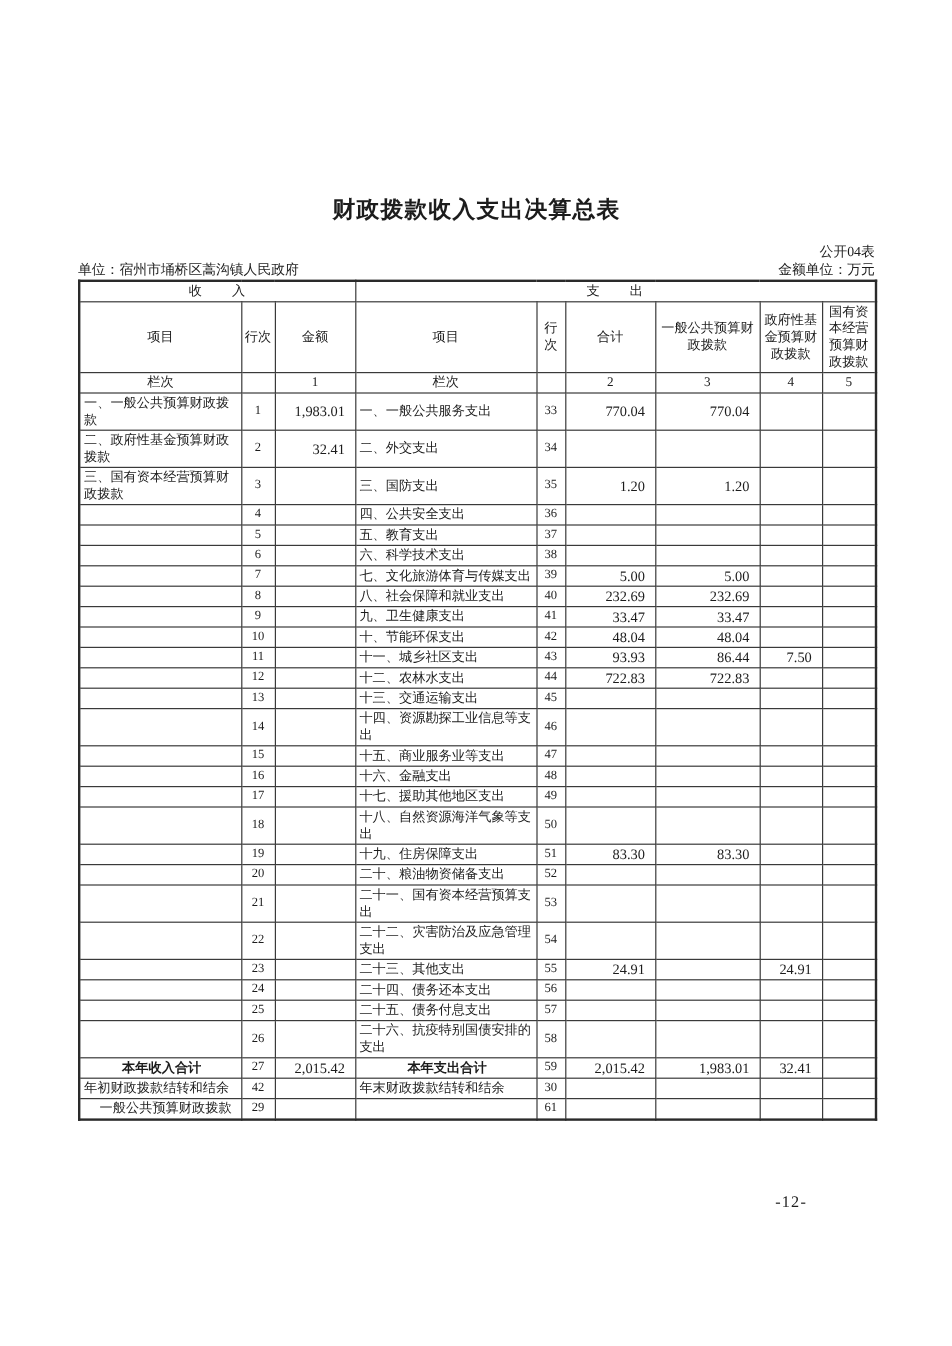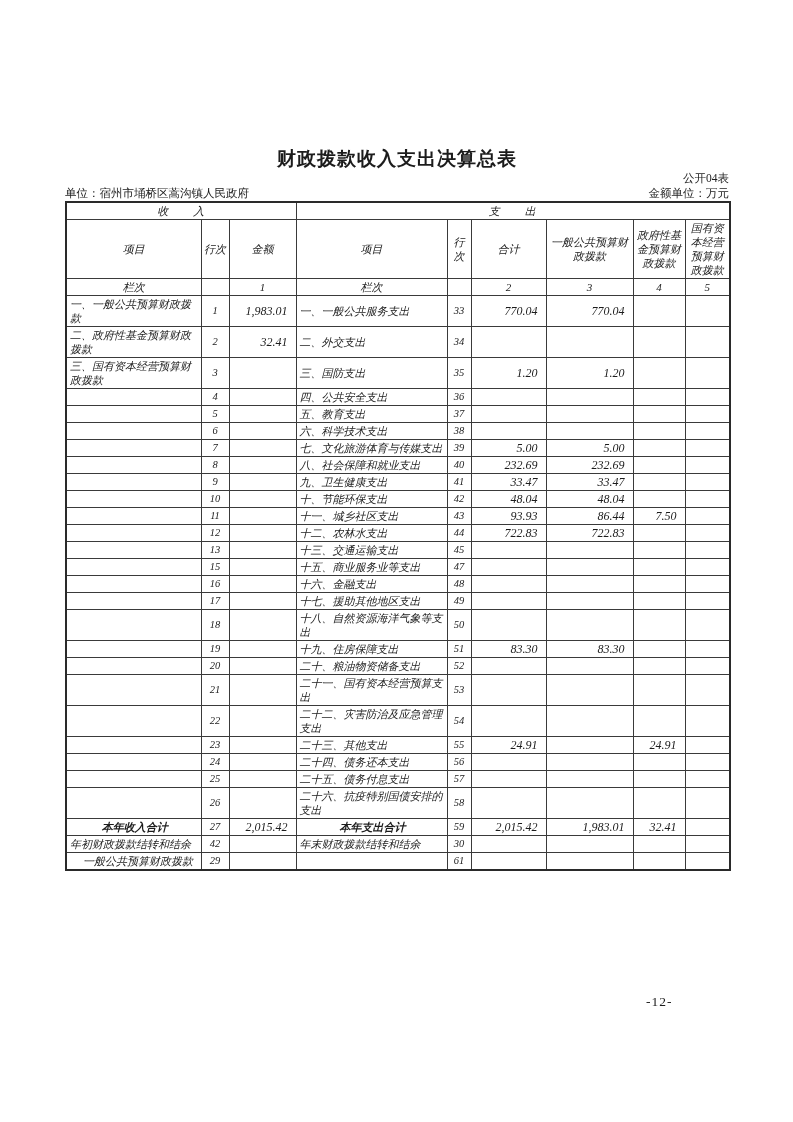--- a/index.html
+++ b/index.html
@@ -14,21 +14,21 @@
     overflow: hidden;
     box-sizing: border-box;
   }
   .content {
     position: absolute;
     left: 65px;
     top: 0;
     width: 664px;
   }
   .doc-title {
-    margin: 0;
+    margin: 16px;
     padding-top: 146px;
     text-align: center;
     font-family: "Liberation Sans", sans-serif;
     font-weight: bold;
     font-size: 19px;
     letter-spacing: 1px;
   }
   .table-code {
     text-align: right;
     font-size: 11.5px;
@@ -40,21 +40,20 @@
     font-size: 11.5px;
     line-height: 14px;
     margin-top: 1px;
     margin-bottom: 1px;
   }
   table.fin-table {
     border-collapse: collapse;
     width: 664px;
     table-layout: fixed;
     border: 2px solid #2a2a2a;
-    font-style: italic;
   }
   .fin-table td, .fin-table th {
     border: 1px solid #3a3a3a;
     font-weight: normal;
     font-size: 11px;
     line-height: 14px;
     padding: 1px 2px;
     vertical-align: middle;
     word-break: break-all;
     box-sizing: border-box;
@@ -271,20 +270,31 @@
             <td class="num"></td>
             <td class="item">十三、交通运输支出</td>
             <td class="rowno">45</td>
             <td class="num"></td>
             <td class="num"></td>
             <td class="num"></td>
             <td class="num"></td>
           </tr>
           <tr>
             <td class="item"></td>
+            <td class="rowno">14</td>
+            <td class="num"></td>
+            <td class="item">十四、资源勘探工业信息等支出</td>
+            <td class="rowno">46</td>
+            <td class="num"></td>
+            <td class="num"></td>
+            <td class="num"></td>
+            <td class="num"></td>
+          </tr>
+          <tr>
+            <td class="item"></td>
             <td class="rowno">15</td>
             <td class="num"></td>
             <td class="item">十五、商业服务业等支出</td>
             <td class="rowno">47</td>
             <td class="num"></td>
             <td class="num"></td>
             <td class="num"></td>
             <td class="num"></td>
           </tr>
           <tr>

